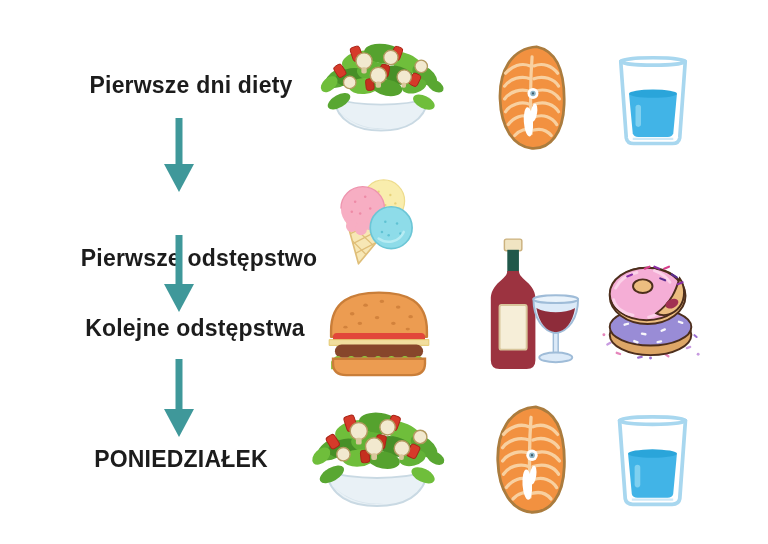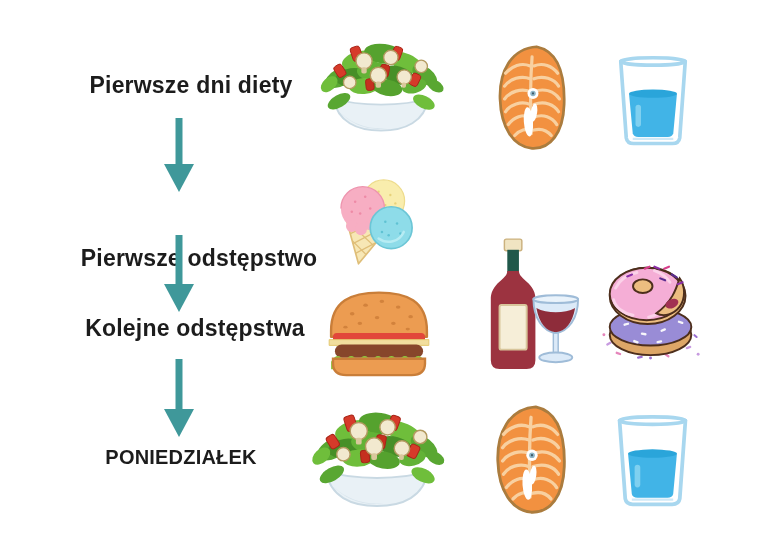--- a/index.html
+++ b/index.html
@@ -276,21 +276,21 @@
     </svg>
   <svg class="icon" style="left:600px;top:253px;" width="103" height="111" viewBox="0 0 106 114">
       <use href="#sym-donut"></use>
     </svg>
 
   <svg class="arrow" style="left:161px;top:357px;" width="36" height="80">
     <line class="arrow-shaft" x1="18" y1="2" x2="18" y2="54"></line>
     <polygon class="arrow-head" points="3,52 33,52 18,80"></polygon>
   </svg>
 
-  <div class="step-label" style="left:181px;top:446px;font-size:20px;">PONIEDZIAŁEK</div>
+  <div class="step-label" style="left:181px;top:446px;font-size:23px;">PONIEDZIAŁEK</div>
   <svg class="icon" style="left:305px;top:398px;" width="144" height="120" viewBox="0 0 150 112">
       <use href="#sym-salad"></use>
     </svg>
   <svg class="icon" style="left:489px;top:404px;" width="86" height="112" viewBox="0 0 86 118">
       <use href="#sym-salmon"></use>
     </svg>
   <svg class="icon" style="left:613px;top:412px;" width="79" height="100" viewBox="0 0 84 102">
       <use href="#sym-water"></use>
     </svg>
 

